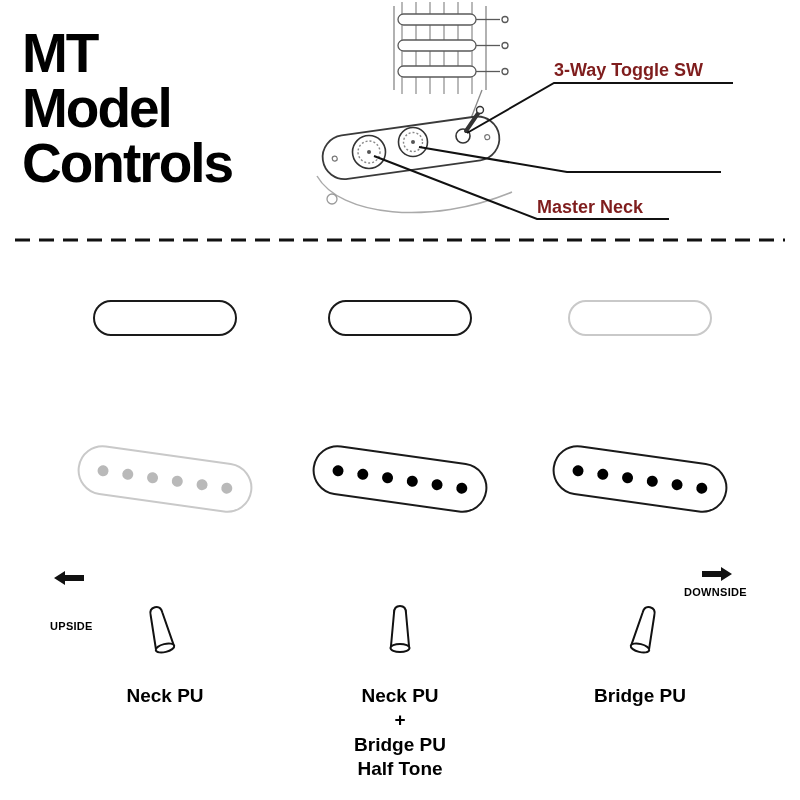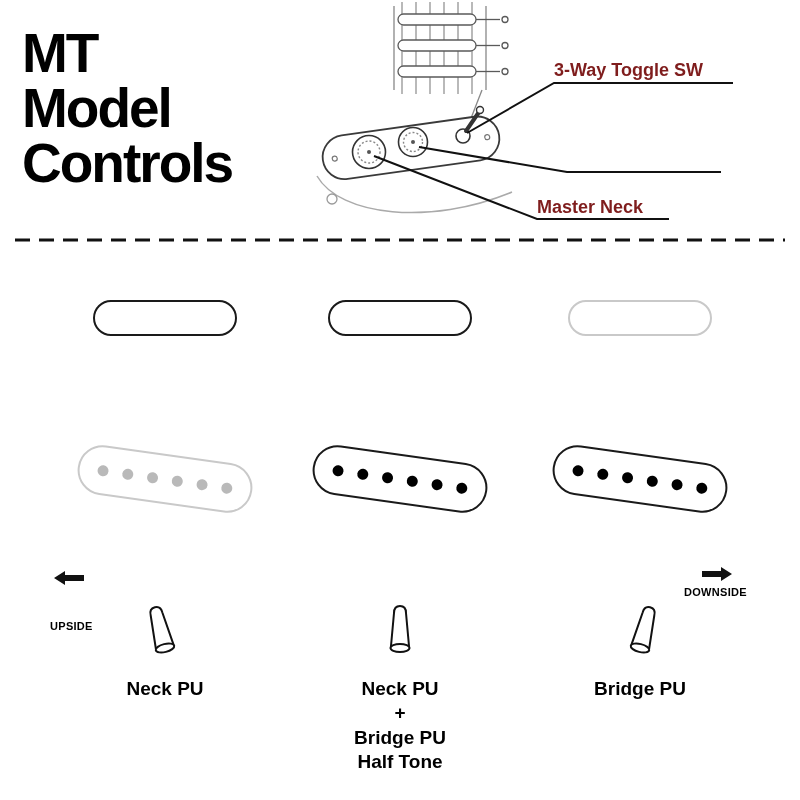--- a/index.html
+++ b/index.html
@@ -36,21 +36,21 @@
     display:flex; align-items:center; justify-content:space-between;
     padding:0 18px; box-sizing:border-box;
   }
   .outline-inactive { border-color:#c9c9c9; }
   .dot { width:11px; height:11px; border-radius:50%; background:#000; }
   .dot.inactive { background:#b9b9b9; }
 
   .lever-svg { display:block; margin:96px auto 0; }
 
   .pos-label {
-    margin-top:13px; text-align:center; font-size:19px; font-weight:bold;
+    margin-top:20px; text-align:center; font-size:19px; font-weight:bold;
     line-height:1.28; white-space:pre-line; color:#000;
   }
 
   .dir-arrow { position:absolute; }
   .dir-text { position:absolute; font-size:11px; font-weight:bold; letter-spacing:0.3px; color:#000; }
   #upside-text   { left:50px;  top:620px; }
   #downside-text { left:684px; top:586px;text-align:right; }
 </style>
 </head>
 <body>

